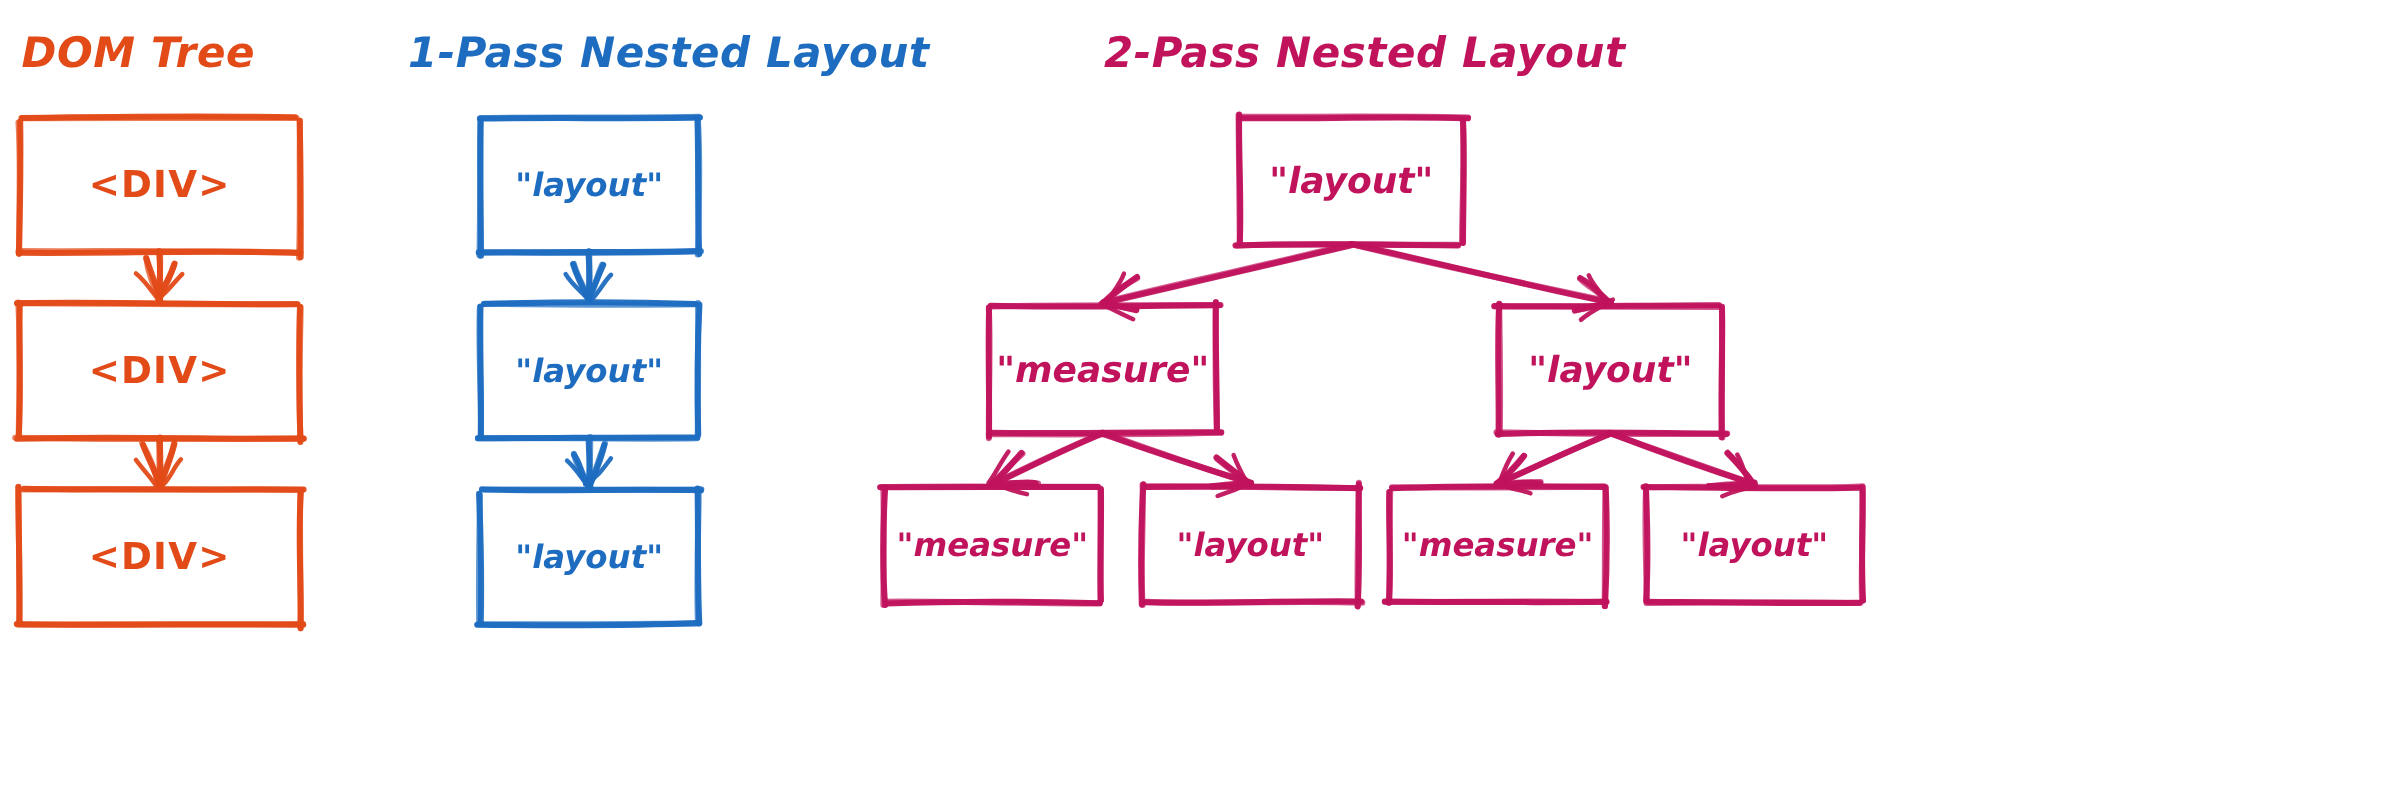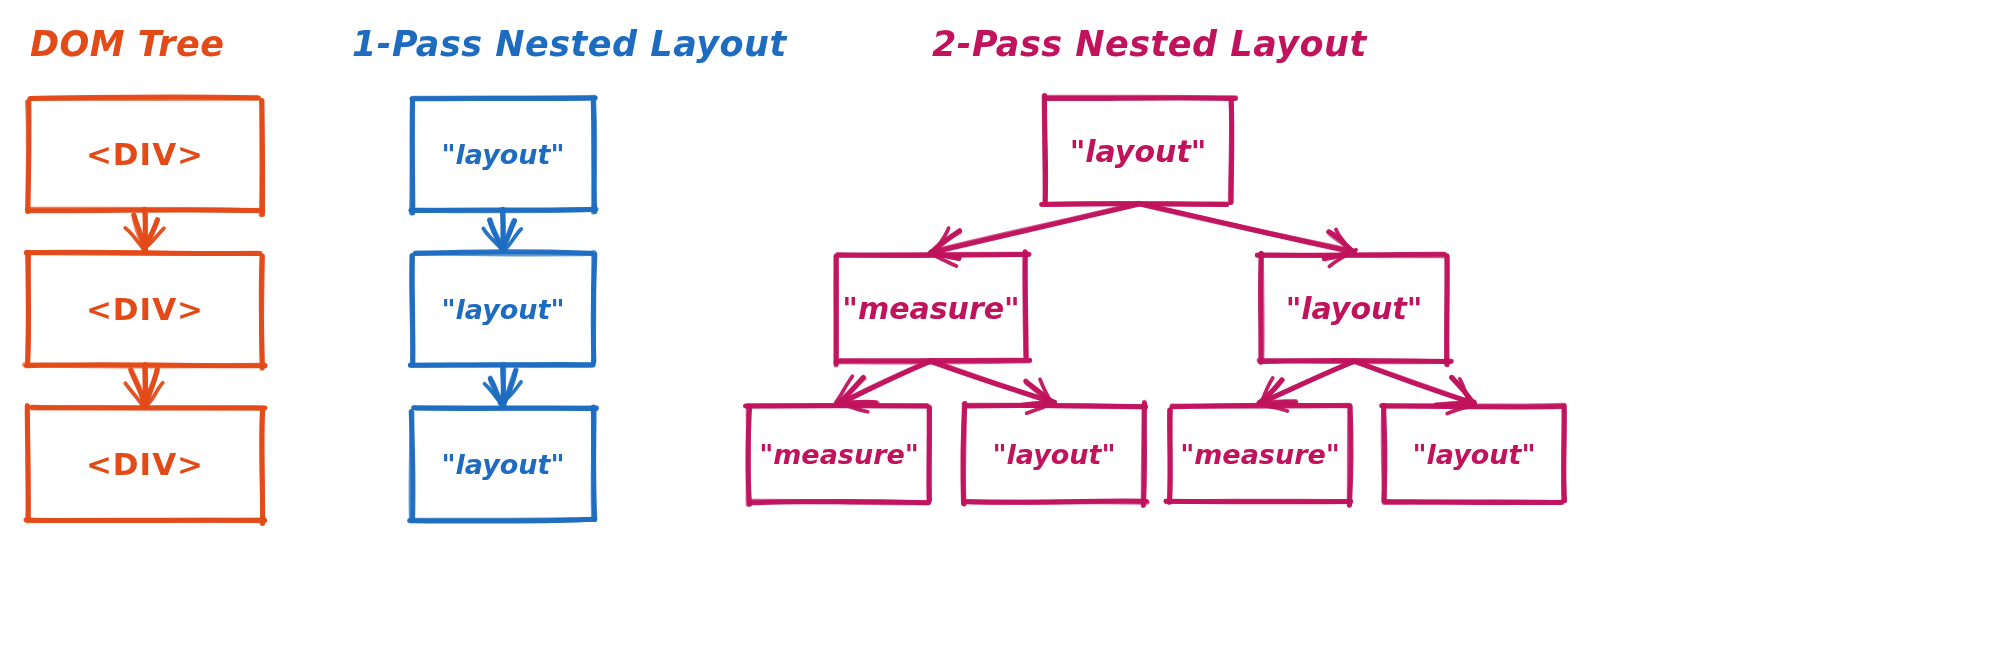--- a/index.html
+++ b/index.html
@@ -12,21 +12,20 @@
     height: 654px;
     position: relative;
     overflow: hidden;
     font-family: "DejaVu Sans", sans-serif;
   }
   #diagram-root {
     position: absolute;
     inset: 0;
     width: 1626px;
     height: 654px;
-    margin-left: 12px;
   }
   svg#scene {
     position: absolute;
     top: 0;
     left: 0;
     width: 1999px;
     height: 654px;
     display: block;
   }
   .sketch-stroke {

